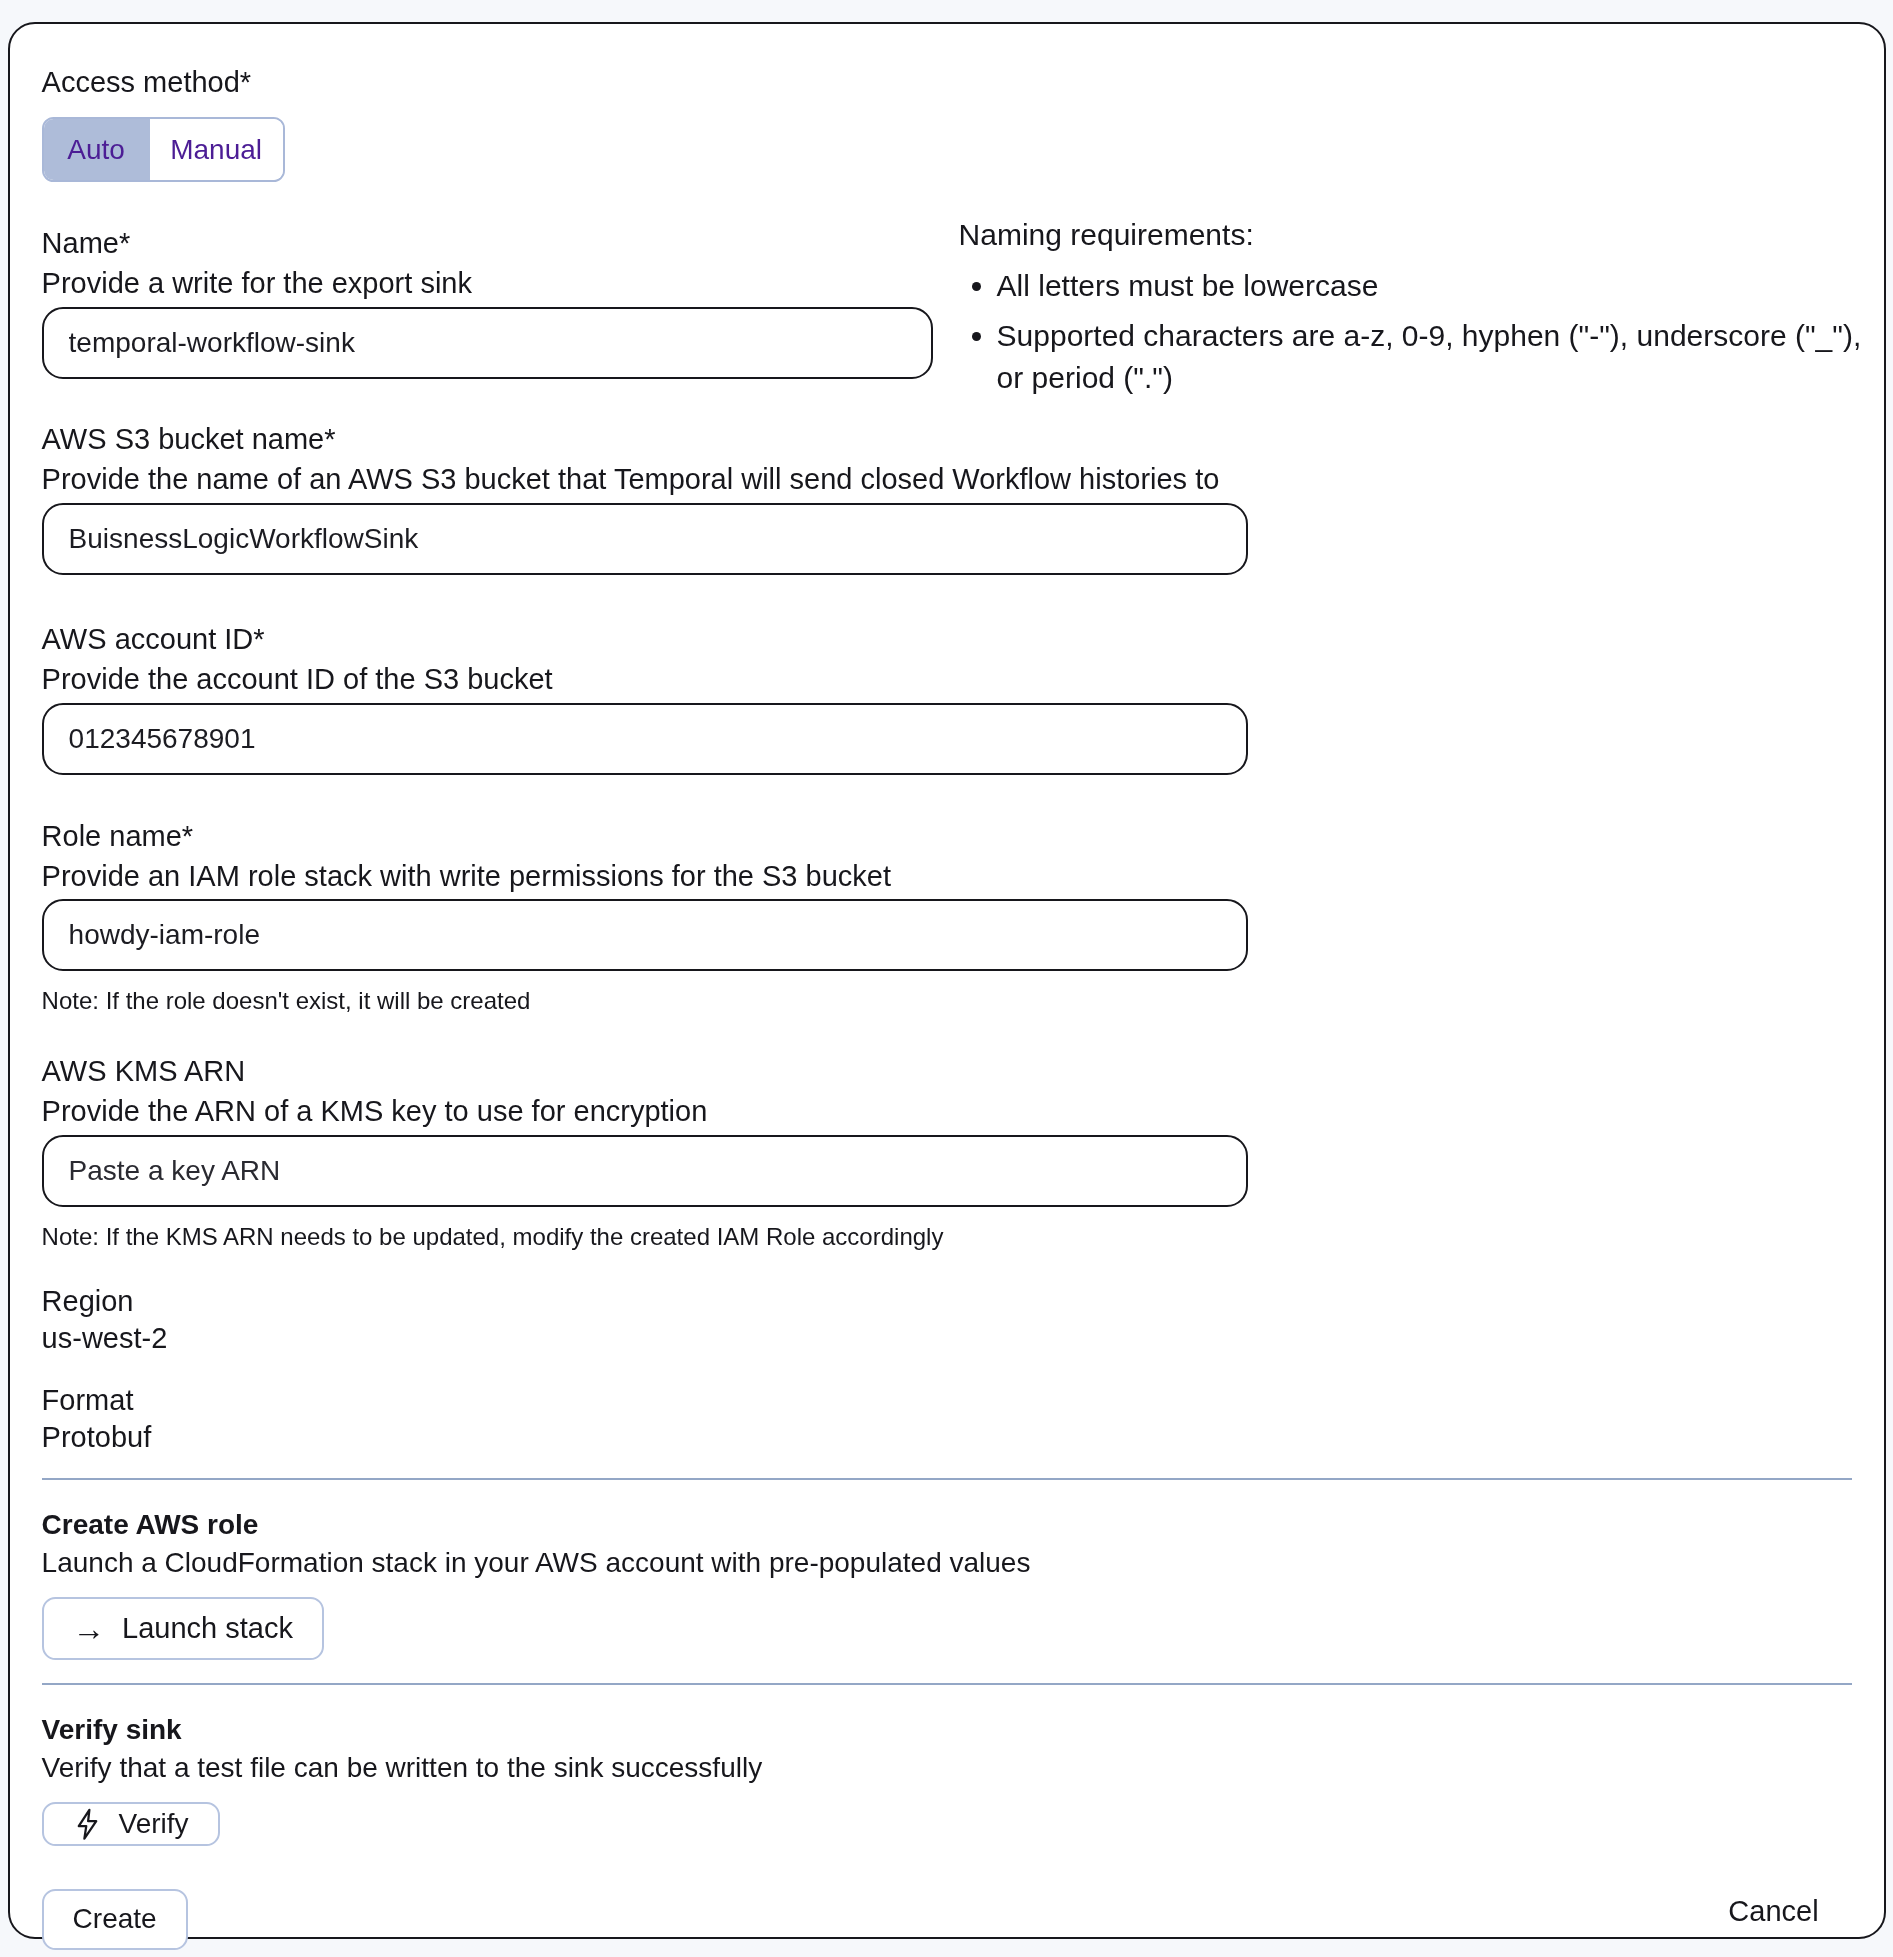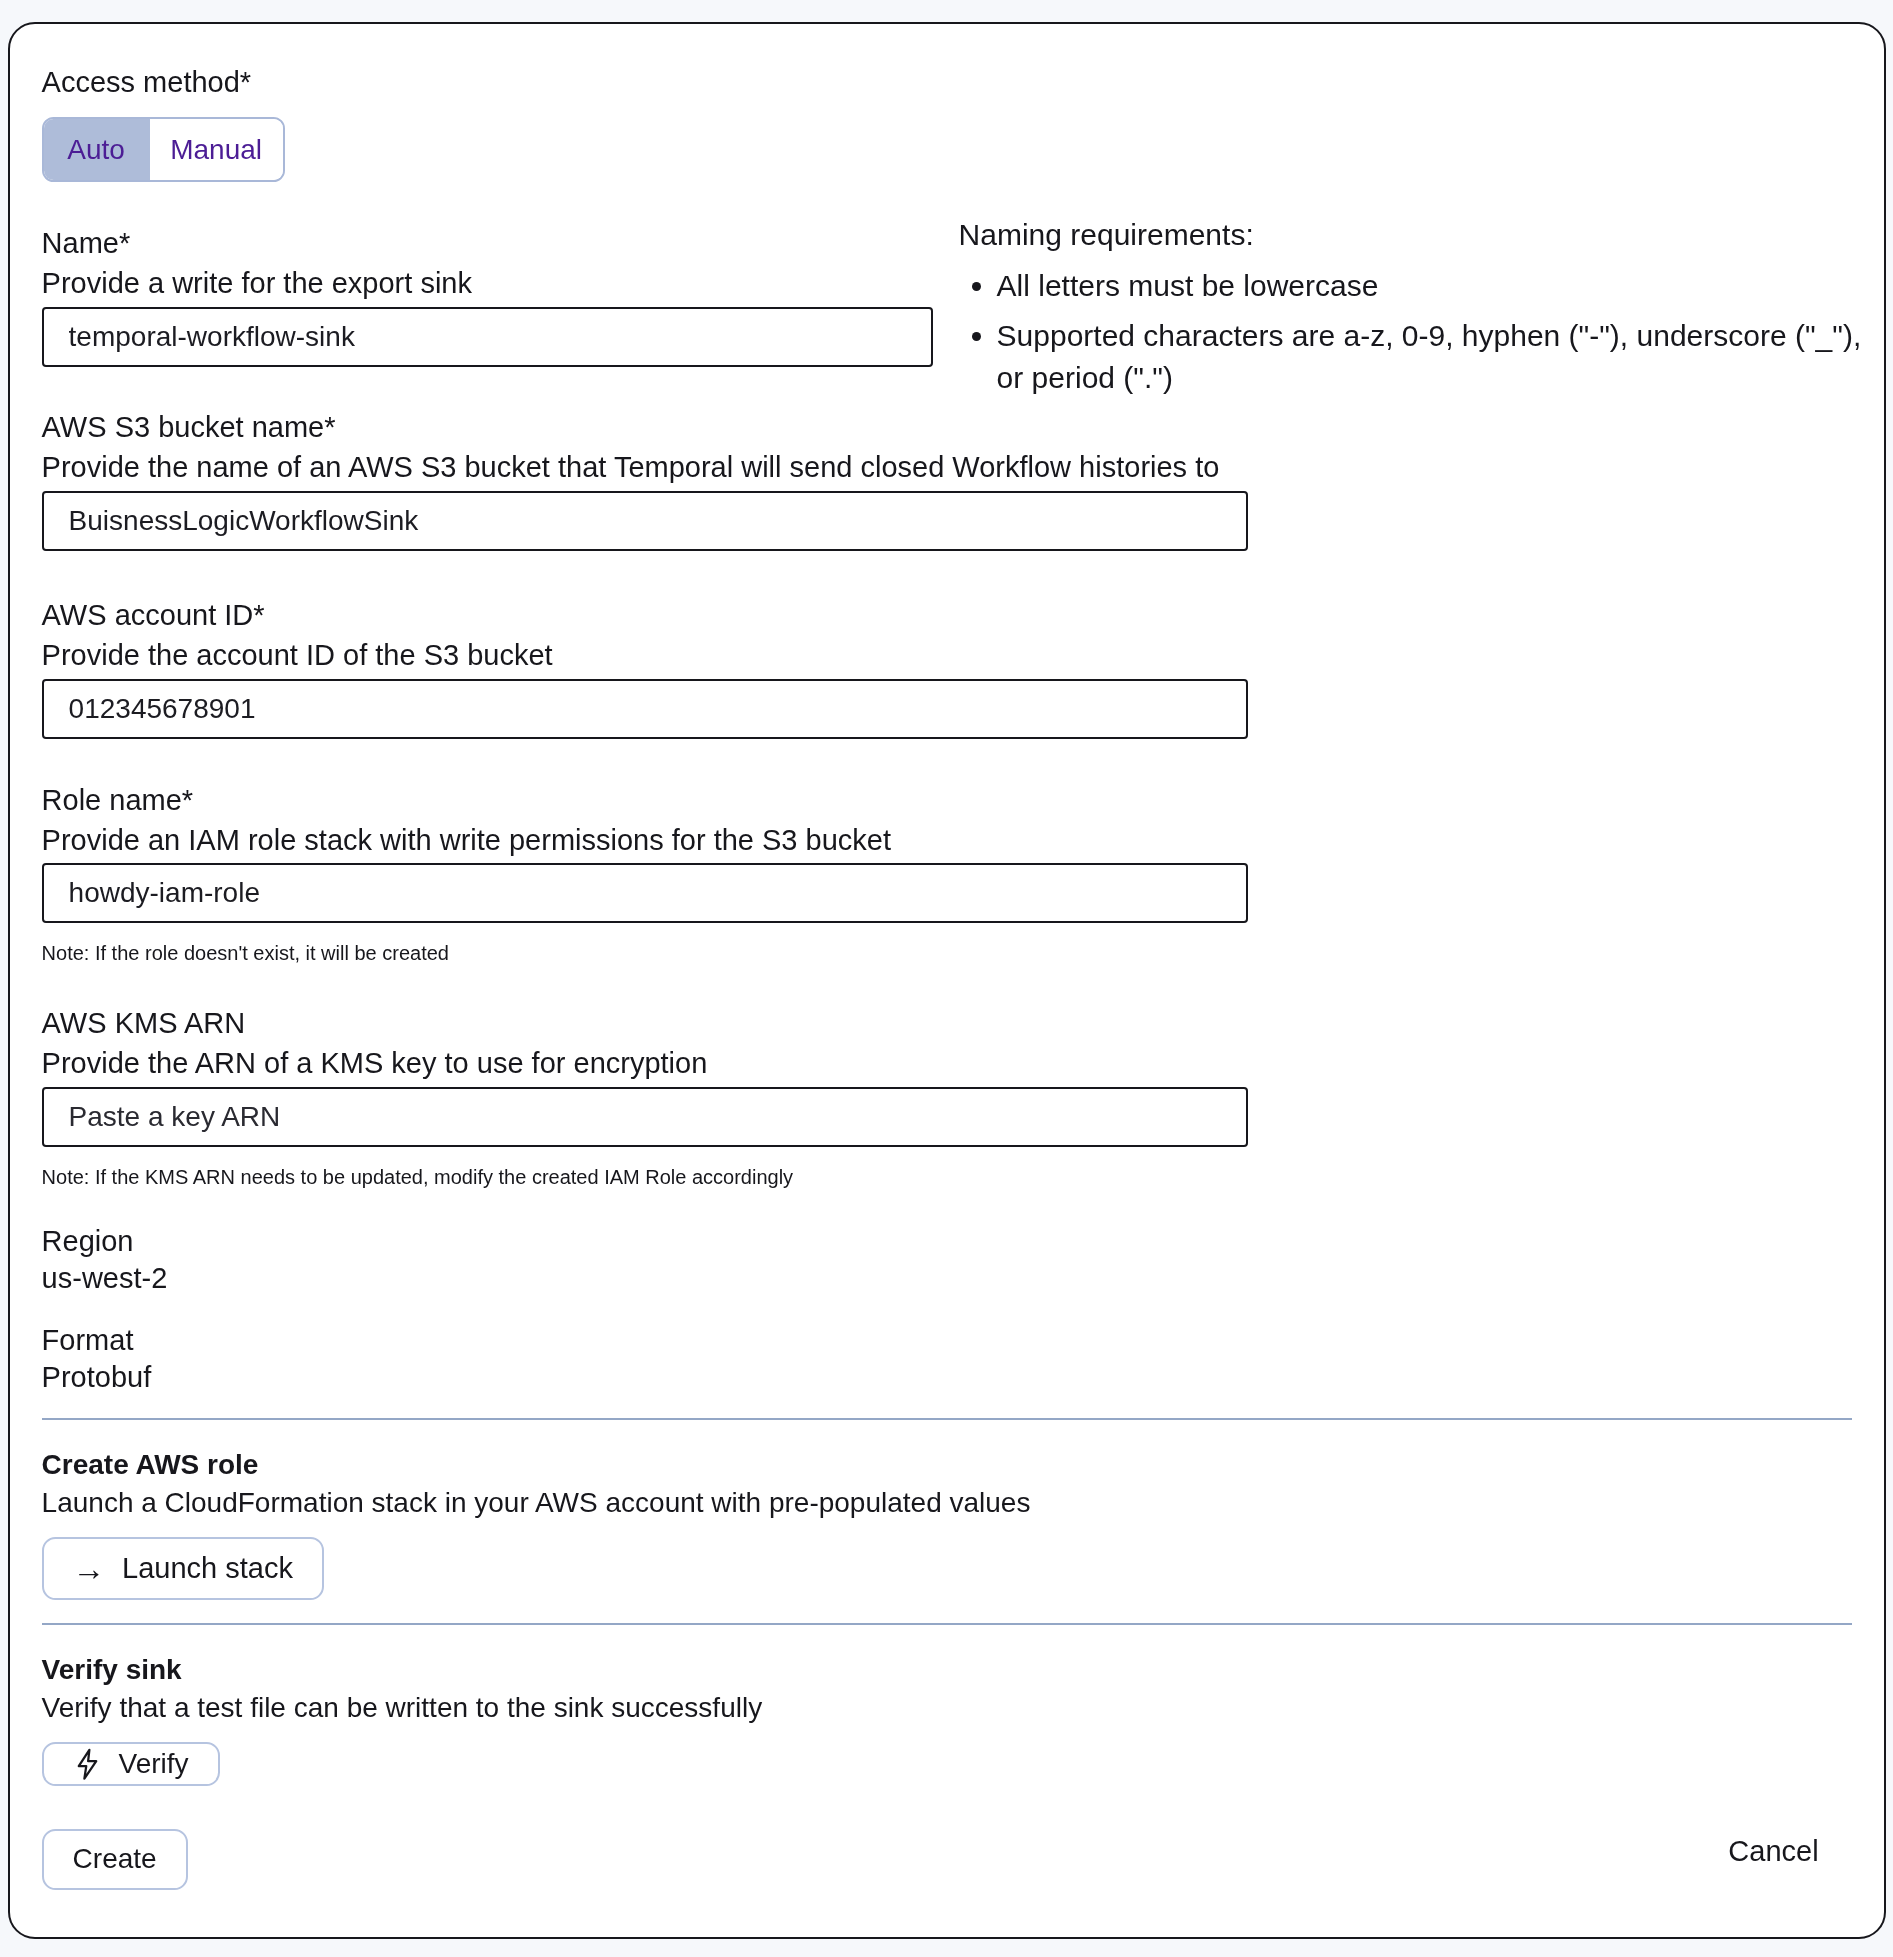--- a/index.html
+++ b/index.html
@@ -28,32 +28,32 @@
     font-size: 29px;
     line-height: 40px;
     font-weight: 400;
   }
   .field-desc {
     font-size: 29px;
     line-height: 40px;
     font-weight: 400;
   }
   .note-text {
-    font-size: 20px;
+    font-size: 24px;
     line-height: 32.5px;
     margin-top: 13.4px;
   }
   .text-input {
     box-sizing: border-box;
     display: block;
     width: 1206px;
-    height: 60px;
+    height: 72px;
     margin-top: 3.8px;
     border: 2.4px solid #17171c;
-    border-radius: 4px;
+    border-radius: 21px;
     padding: 0 25px;
     font-family: "Liberation Sans", sans-serif;
     font-size: 28px;
     color: #1c1c22;
     background: #ffffff;
     outline: none;
   }
   .text-input::placeholder { color: #2a2a31; opacity: 1; }
   .name-input { width: 891px; }
 

